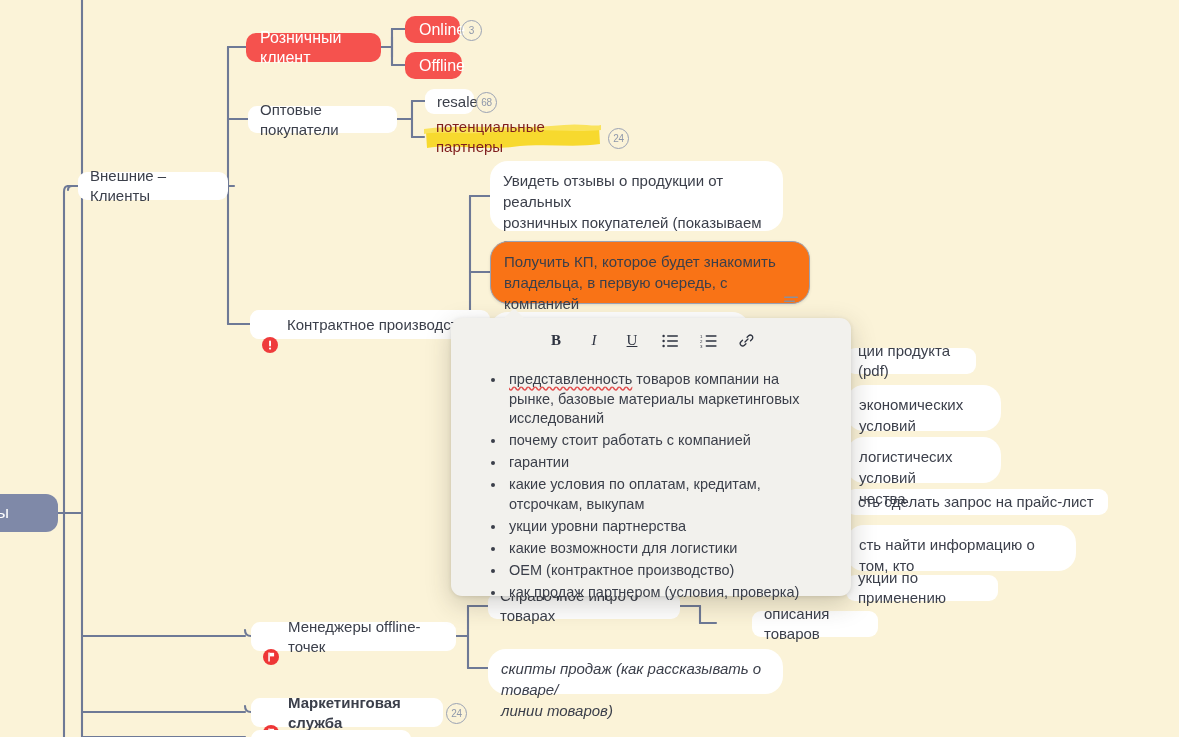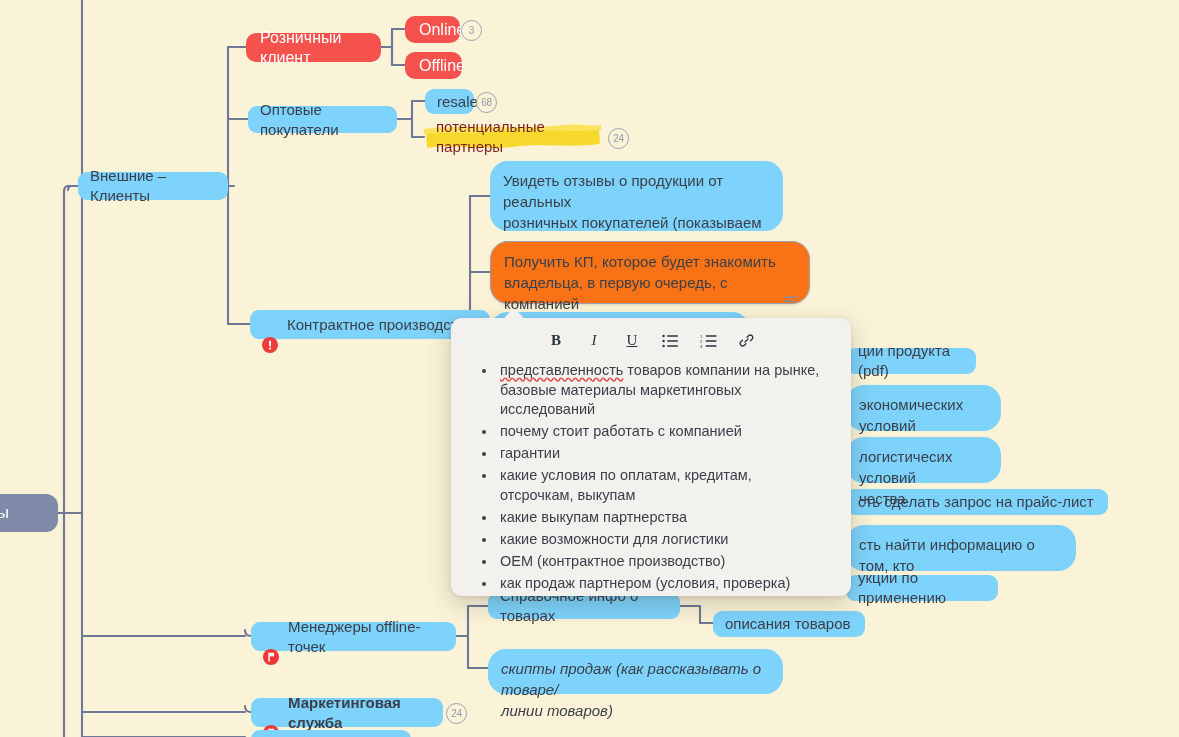--- a/index.html
+++ b/index.html
@@ -27,21 +27,21 @@
     width: 1179px;
     height: 737px;
     pointer-events: none;
   }
   .node {
     position: absolute;
     box-sizing: border-box;
     display: flex;
     align-items: center;
     border-radius: 9px;
-    background: #7dd3fc;
+    background: #ffffff;
     color: #3b3f4a;
     font-size: 15px;
     line-height: 20px;
     padding: 7px 12px;
     white-space: pre-line;
   }
   .node.root {
     background: #7f89a8;
     color: #ffffff;
     border-radius: 12px;
@@ -159,21 +159,21 @@
   .tb-btn.bold { font-weight: bold; font-family: "Liberation Serif", serif; font-size: 15px;}
   .tb-btn.italic { font-style: italic; font-family: "Liberation Serif", serif; font-size: 15px;}
   .tb-btn.underline { text-decoration: underline; font-family: "Liberation Serif", serif; font-size: 15px;}
   .editor-body {
     padding: 4px 24px 10px 30px;
     font-size: 14.5px;
     line-height: 19.5px;
     color: #3b3f4a;
   }
   .editor-body ul {
-    margin: 0;
+    margin: 9px;
     padding-left: 16px;
     list-style: disc;
   }
   .editor-body li {
     margin: 0 0 2.5px 0;
     padding-left: 3px;
   }
   .spell {
     text-decoration: underline wavy #e14f4f;
     text-decoration-skip-ink: none;
@@ -368,21 +368,21 @@
         <path d="M6.8 3.8 h4.3 v3.6 h-4.3 z" fill="#ffffff"></path>
       </svg>
     </span>
     <span class="node-label">Менеджеры offline-точек</span>
   </div>
 
   <div class="node" style="left:488px; top:593px; width:192px; height:26px;">
     <span class="node-label">Справочное инфо о товарах</span>
   </div>
 
-  <div class="node" style="left:713px; top:611px; width:152px; height:26px;">
+  <div class="node" style="left:752px; top:611px; width:126px; height:26px;">
     <span class="node-label">описания товаров</span>
   </div>
 
   <div class="node card" style="left:488px; top:649px; width:295px; height:45px;font-style:italic;">
     <span class="node-label">скипты продаж (как рассказывать о товаре/
 линии товаров)</span>
   </div>
 
   <div class="node" style="left:251px; top:698px; width:192px; height:29px;font-weight:bold;">
     <span class="node-icon">
@@ -445,21 +445,21 @@
         <li>
           <span>почему стоит работать с компанией</span>
         </li>
         <li>
           <span>гарантии</span>
         </li>
         <li>
           <span>какие условия по оплатам, кредитам, отсрочкам, выкупам</span>
         </li>
         <li>
-          <span>какие выкупам партнерства</span>
+          <span>укции уровни партнерства</span>
         </li>
         <li>
           <span>какие возможности для логистики</span>
         </li>
         <li>
           <span>OEM (контрактное производство)</span>
         </li>
         <li>
           <span>как продаж партнером (условия, проверка)</span>
         </li>

